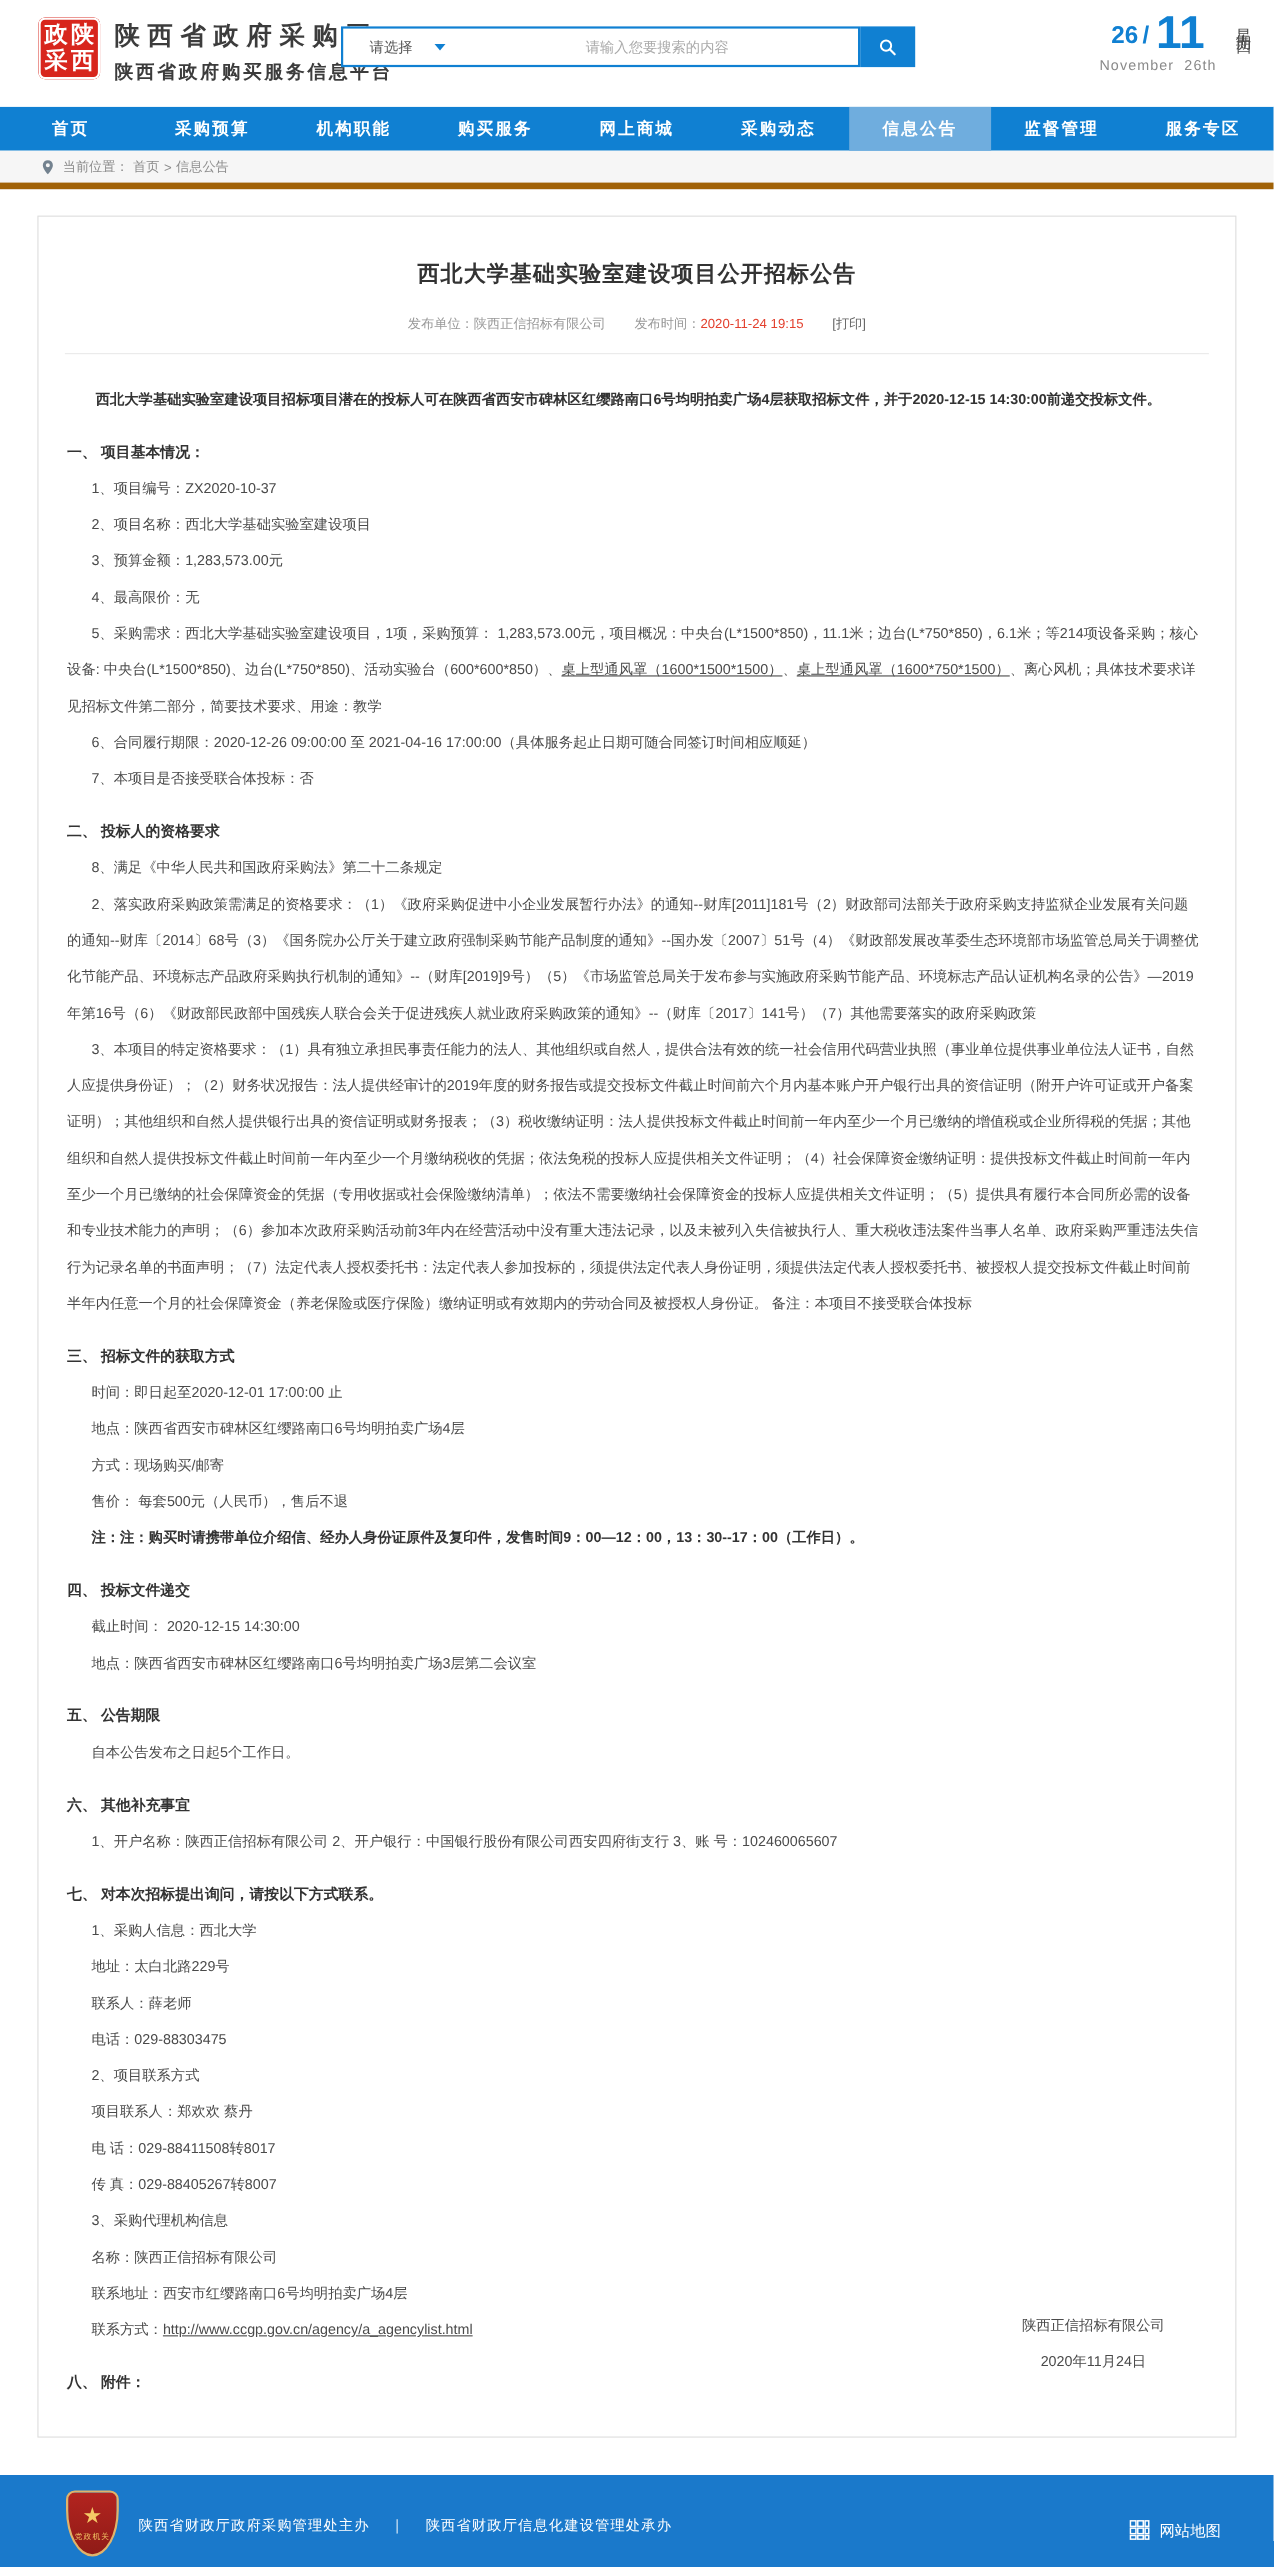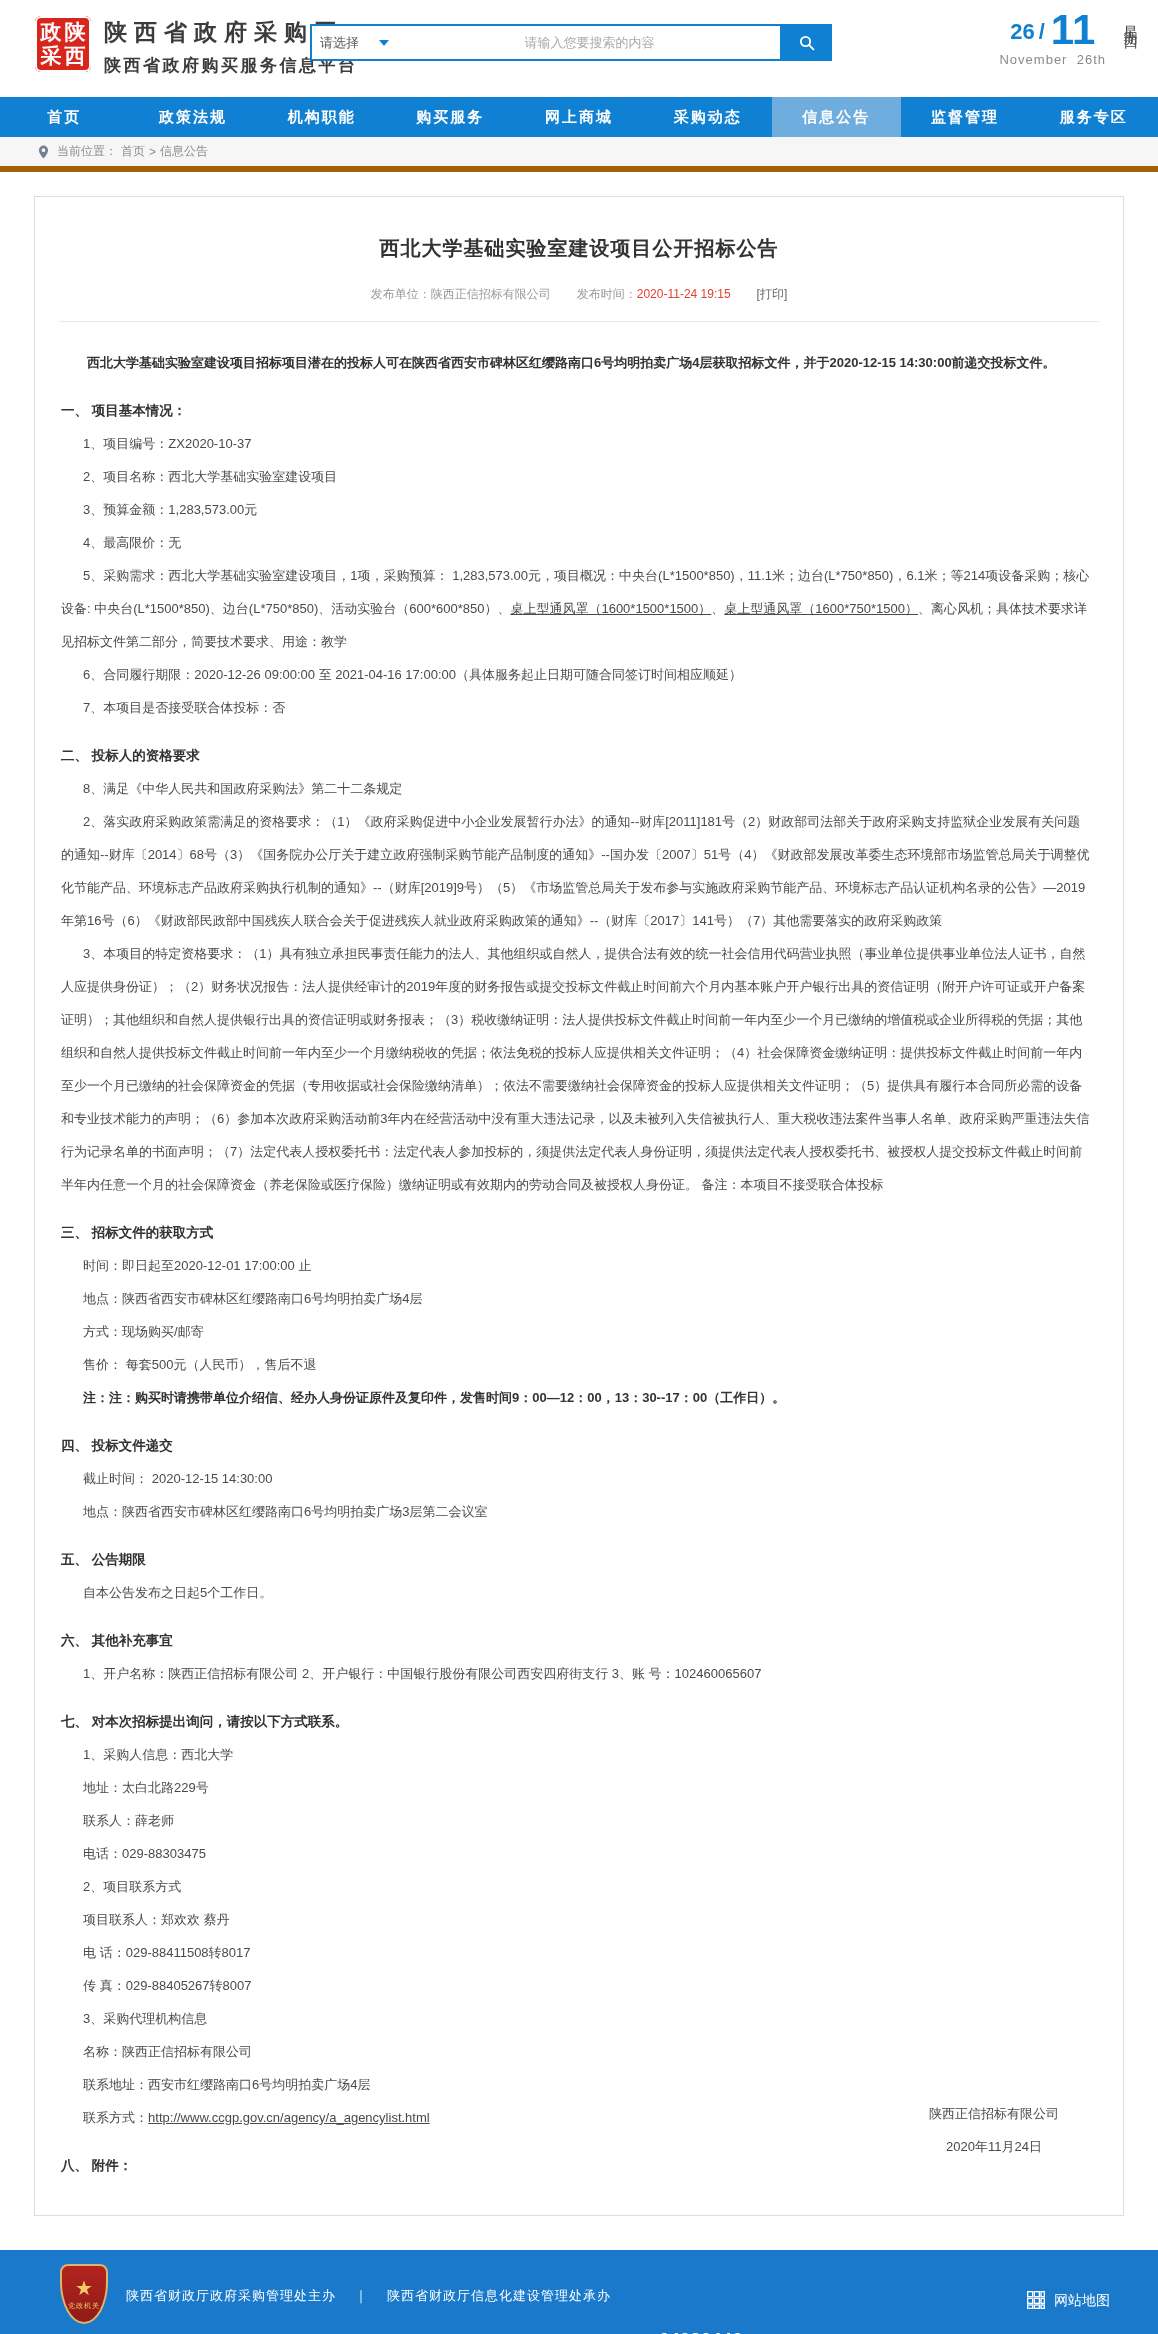--- a/index.html
+++ b/index.html
@@ -11,21 +11,21 @@
   .topbar { position:relative; height:97px; background:#fff; }
   .logo-seal { position:absolute; left:35px; top:16px; width:56px; height:56px; background:#d8261d;
     border-radius:6px; display:grid; grid-template-columns:1fr 1fr; padding:4px; box-shadow:inset 0 0 0 2px #fff, inset 0 0 0 4px #d8261d; }
   .logo-seal span { color:#fff; font-weight:bold; font-size:21px; line-height:24px; text-align:center; }
   .site-titles { position:absolute; left:104px; top:17px; }
   .site-title { font-size:23px; font-weight:bold; color:#3c3c3c; letter-spacing:7px; }
   .site-subtitle { font-size:17px; font-weight:bold; color:#3c3c3c; letter-spacing:2.5px; margin-top:6px; }
 
   .searchbox { position:absolute; left:310px; top:24px; width:522px; height:37px; display:flex; align-items:stretch; }
   .search-main { flex:1; display:flex; align-items:center; border:2px solid #1080d2; background:#fff; }
-  .search-select { display:flex; align-items:center; gap:20px; padding:0 10px 0 8px; font-size:13px; color:#555; cursor:pointer; white-space:nowrap; }
+  .search-select { display:flex; align-items:center; gap:20px; padding:0 10px 0 24px; font-size:13px; color:#555; cursor:pointer; white-space:nowrap; }
   .caret { width:0; height:0; border-left:5px solid transparent; border-right:5px solid transparent; border-top:6px solid #1080d2; }
   .search-input { flex:1; border:0; outline:none; font-size:13px; color:#333; padding:0 8px; font-family:inherit;text-align:center; }
   .search-input::placeholder { color:#aaa; }
   .search-btn { width:50px; border:0; background:#1080d2; cursor:pointer; display:flex; align-items:center; justify-content:center; }
 
   .dateblock { position:absolute; right:18px; top:10px; display:flex; align-items:flex-start; }
   .date-left { text-align:center; }
   .date-nums { display:flex; align-items:flex-end; justify-content:center; color:#1080d2; }
   .date-day { font-size:22px; font-weight:bold; padding-bottom:5px; }
   .date-slash { font-size:22px; font-weight:bold; padding:0 6px 5px 4px; }
@@ -121,21 +121,21 @@
           <span class="date-month">11</span>
         </div>
         <div class="date-en"><span>November</span>&nbsp;&nbsp;<span>26th</span></div>
       </div>
       <div class="date-weekday">星期四</div>
     </div>
   </header>
 
   <nav class="nav" id="main-nav">
       <div class="nav-item">首页</div>
-      <div class="nav-item">政策法规</div>
+      <div class="nav-item">采购预算</div>
       <div class="nav-item">机构职能</div>
       <div class="nav-item">购买服务</div>
       <div class="nav-item">网上商城</div>
       <div class="nav-item">采购动态</div>
       <div class="nav-item active">信息公告</div>
       <div class="nav-item">监督管理</div>
       <div class="nav-item">服务专区</div>
     </nav>
 
   <div class="breadcrumb">

